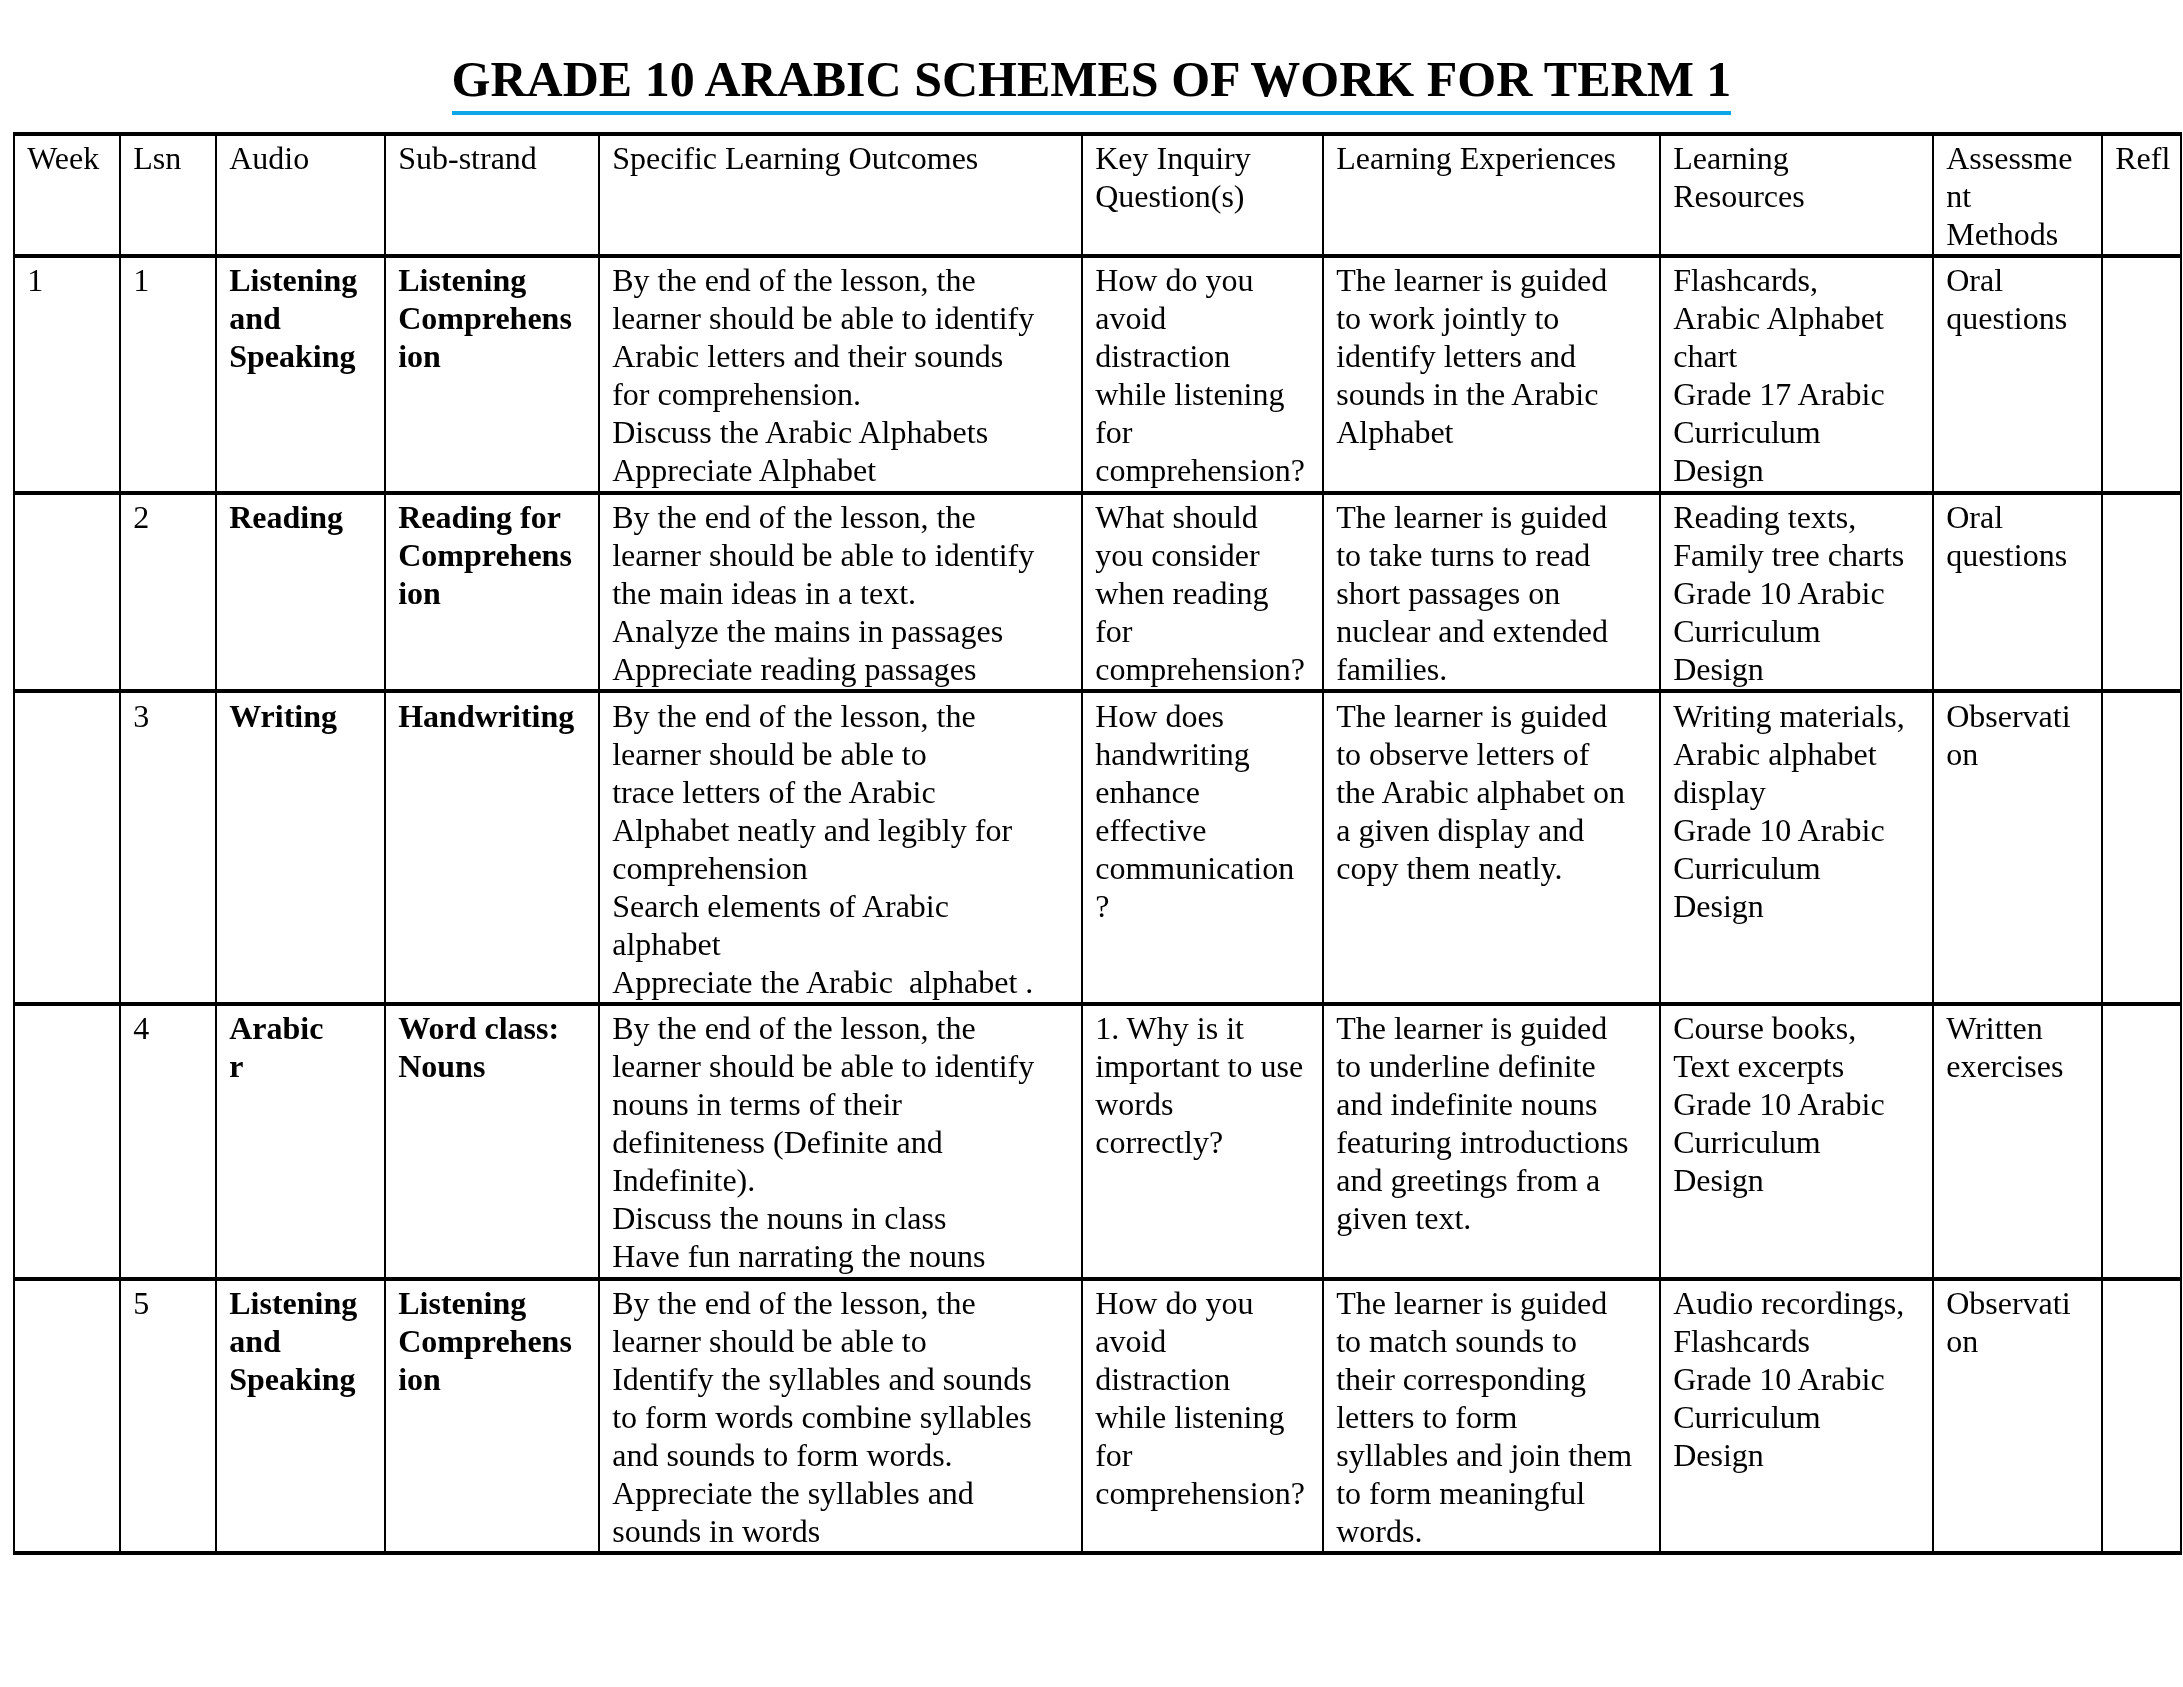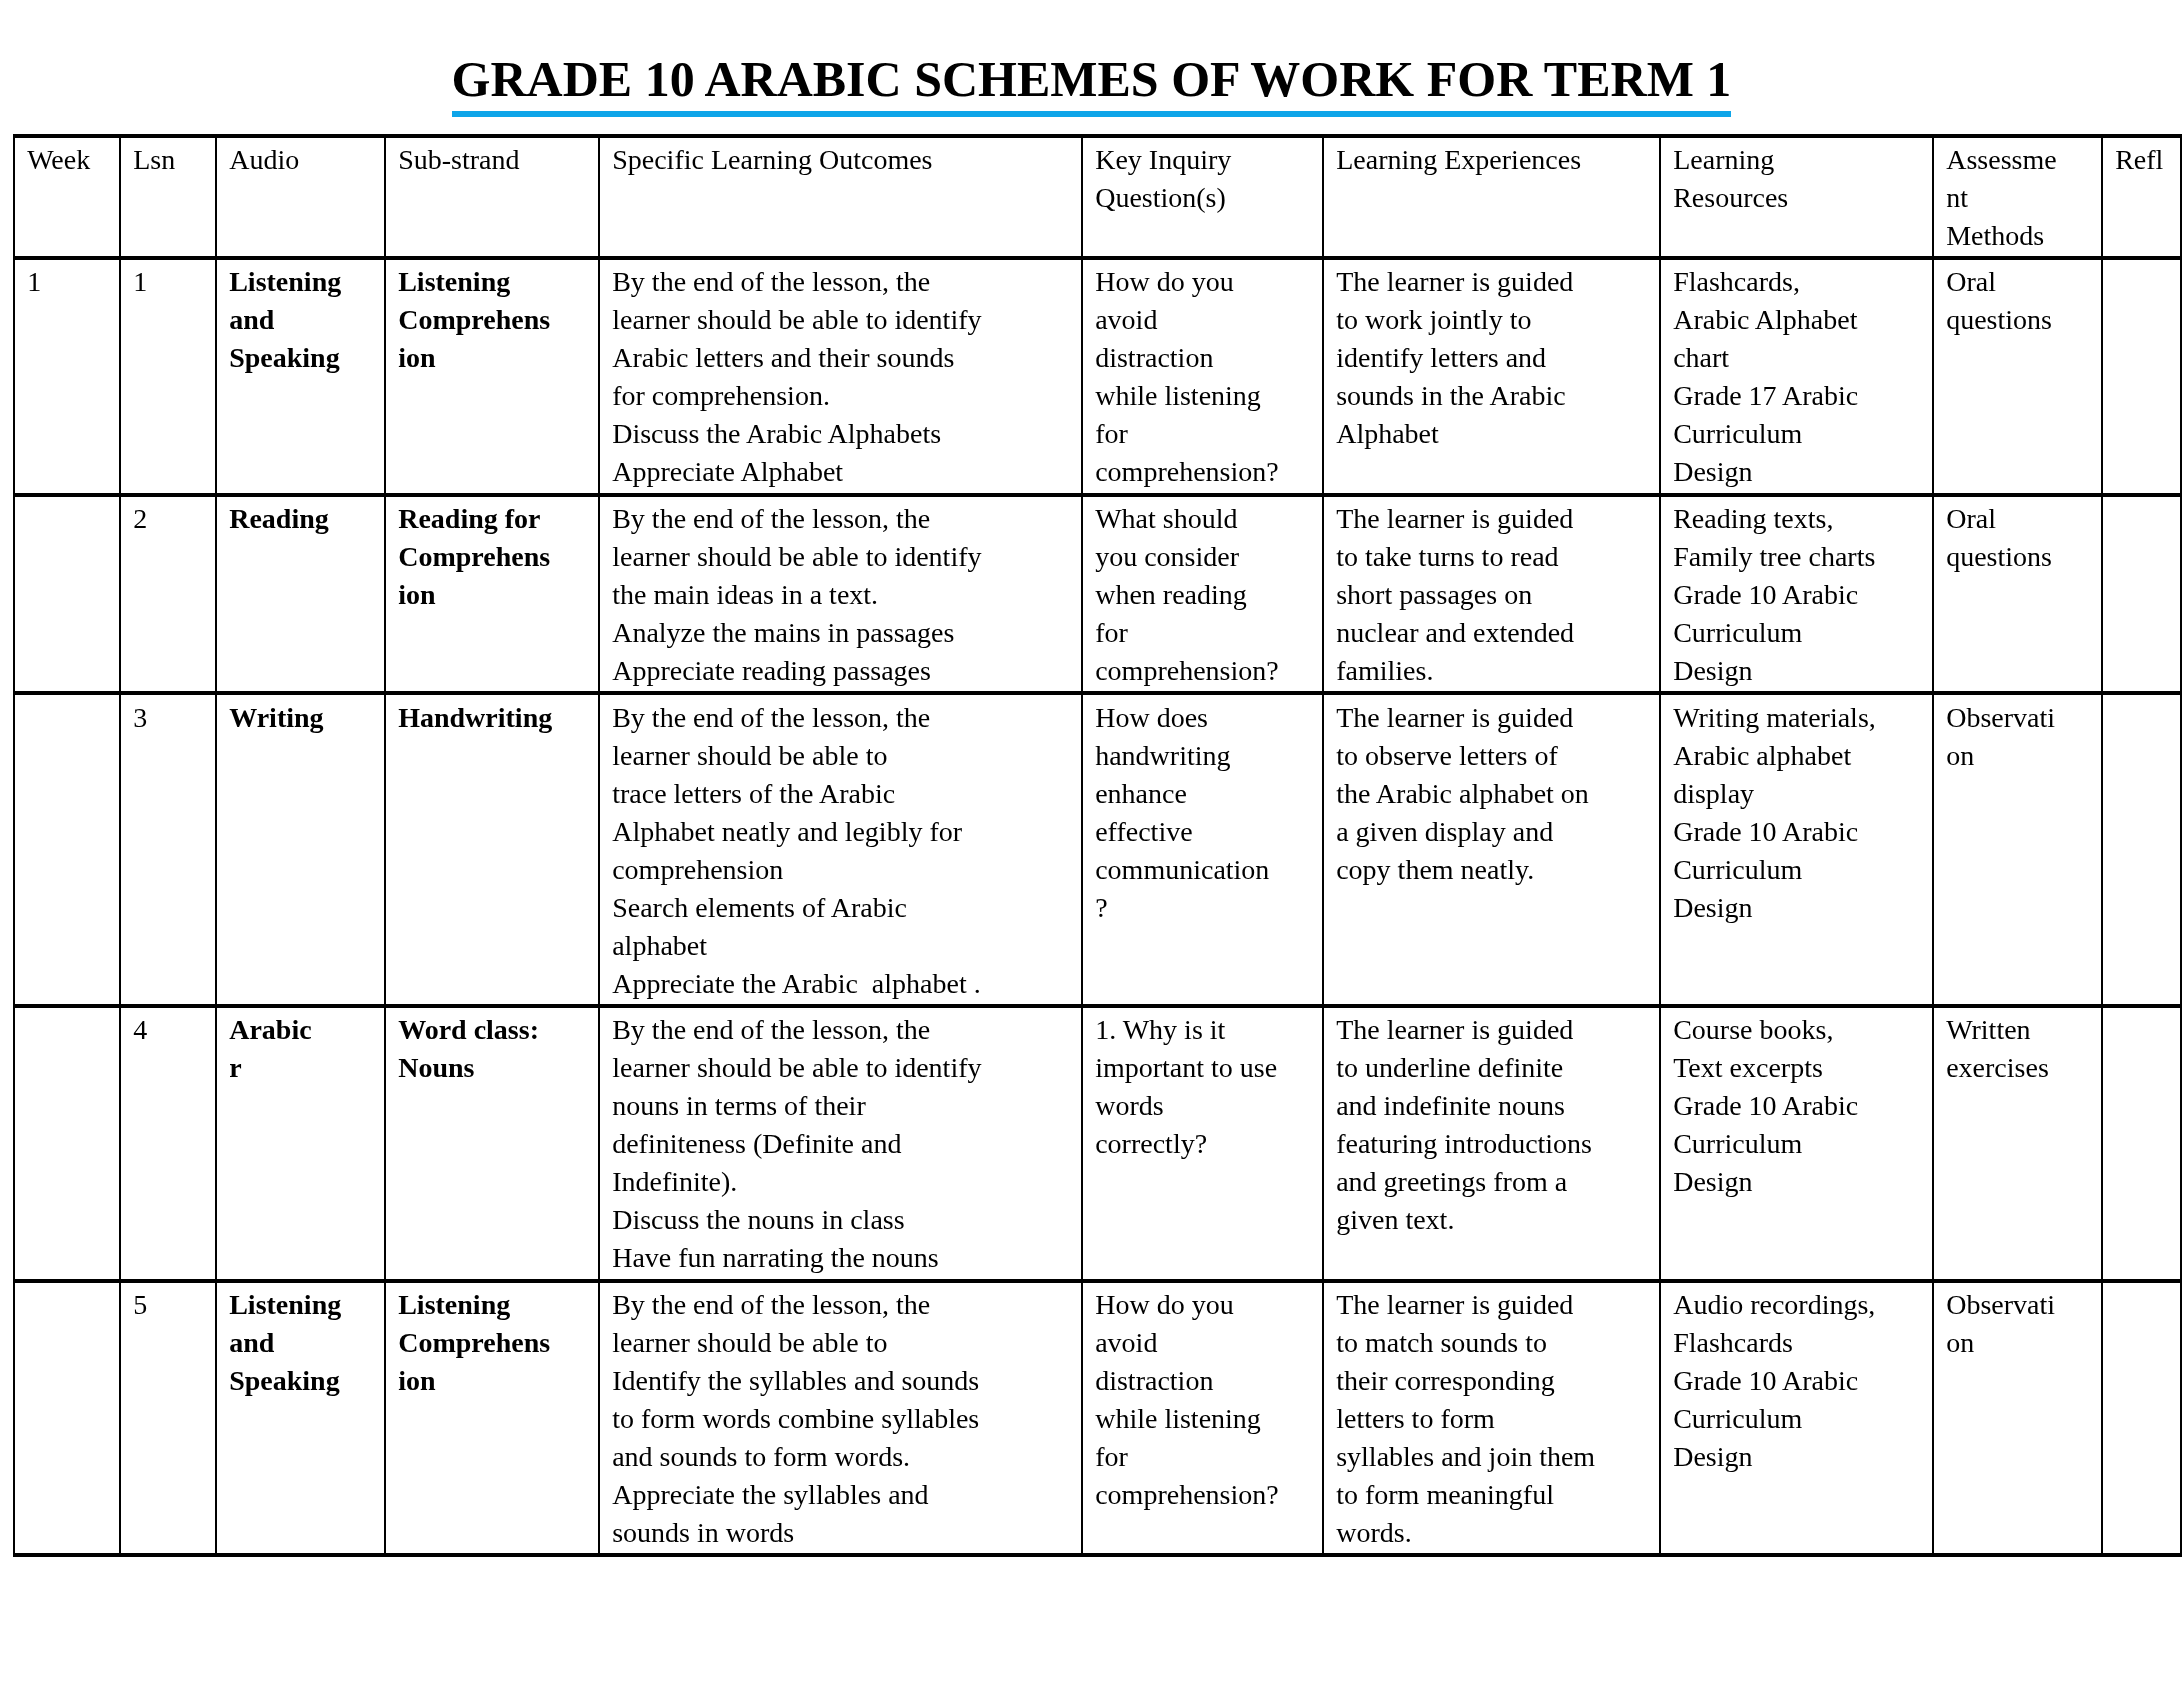--- a/index.html
+++ b/index.html
@@ -14,21 +14,21 @@
   }
   .title-wrap {
     padding-top: 54px;
     text-align: center;
   }
   .title-text {
     display: inline-block;
     font-size: 50px;
     font-weight: bold;
     line-height: 1.0;
-    border-bottom: 6px solid #0ea5e9;
+    border-bottom: 4px solid #0ea5e9;
     padding-bottom: 6.6px;
     letter-spacing: 0px;
   }
   .subtitle {
     margin-top: 29px;
     text-align: center;
     font-size: 30px;
     font-weight: bold;
     line-height: 1.1;
     white-space: pre;
@@ -40,21 +40,21 @@
     width: 2167px;
   }
   table.sow th, table.sow td {
     border-left: 2px solid #000;
     border-right: 2px solid #000;
     border-top: 4px solid #000;
     border-bottom: 4px solid #000;
     vertical-align: top;
     text-align: left;
     font-weight: normal;
-    font-size: 28px;
+    font-size: 32px;
     line-height: 38px;
     padding: 3.3px 9.3px 1.3px 12px;
     white-space: pre-wrap;
     overflow-wrap: break-word;
     overflow: hidden;
   }
   table.sow td.b { font-weight: bold; }
   tr.hdr  { height: 117px; }
   tr.row1 { height: 232px; }
   tr.row2 { height: 195px; }

